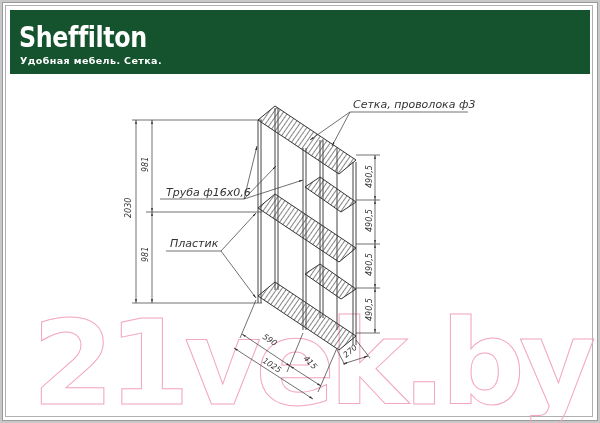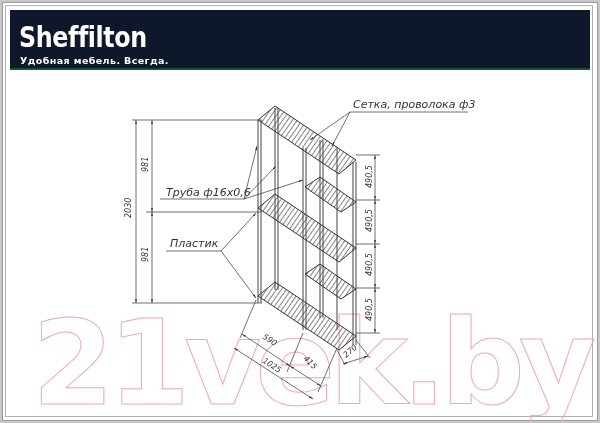--- a/index.html
+++ b/index.html
@@ -1,35 +1,35 @@
 <!DOCTYPE html>
 <html><head>
 <meta charset="utf-8">
 <style>
   html, body { margin:0; padding:0; }
   body { width:600px; height:423px; background:#c8c8c8; position:relative; overflow:hidden; font-family:"Liberation Sans", sans-serif; }
   .outer { position:absolute; left:2px; top:2px; width:596px; height:419px; background:#fff; border:1px solid #9a9a9a; box-sizing:border-box; }
   .inner { position:absolute; left:5px; top:5px; width:588px; height:412px; border:1px solid #b0b0b0; box-sizing:border-box; background:#fff; }
-  .header { position:absolute; left:10px; top:10px; width:580px; height:58px; background:#0f172a; border-bottom:2px solid #14532d; }
+  .header { position:absolute; left:10px; top:10px; width:580px; height:58px; background:#14532d; border-bottom:6px solid #14532d; }
   .brand { position:absolute; left:9px; top:12px; color:#fff; font-weight:bold; font-size:29px; letter-spacing:-0.5px; font-family:"DejaVu Sans", sans-serif; line-height:30px; transform:scaleX(0.82); transform-origin:left; }
   .tagline { position:absolute; left:10px; top:45px; color:#fff; font-size:9.5px; font-weight:bold; letter-spacing:0.4px; font-family:"DejaVu Sans", sans-serif; }
   .title { position:absolute; right:9px; top:22px; color:#fff; font-size:18px; font-weight:bold; font-family:"Liberation Sans", sans-serif; letter-spacing:0.2px; }
   svg.drawing { position:absolute; left:0; top:0; }
   .lbl { font-family:"DejaVu Sans", sans-serif; font-style:italic; fill:#333; }
   .dim { font-family:"DejaVu Sans", sans-serif; font-style:italic; fill:#333; font-size:8px; }
 </style>
 </head>
 <body>
 
 <div class="outer"></div>
 <div class="inner"></div>
 
 <div class="header">
   <div class="brand">Sheffilton</div>
-  <div class="tagline">Удобная мебель. Всегда.</div>
+  <div class="tagline">Удобная мебель. Сетка.</div>
 </div>
 
 <svg class="drawing" width="600" height="423" viewBox="0 0 600 423">
   <defs>
     <marker id="ar" viewBox="0 0 10 10" refX="10" refY="5" markerWidth="6" markerHeight="6" orient="auto-start-reverse">
       <path d="M0,3 L10,5 L0,7 z" fill="#222"></path>
     </marker>
     <pattern id="slats" patternUnits="userSpaceOnUse" width="4" height="4" patternTransform="rotate(35)">
       <line x1="0" y1="0" x2="0" y2="4" stroke="#444" stroke-width="1.3"></line>
     </pattern>

